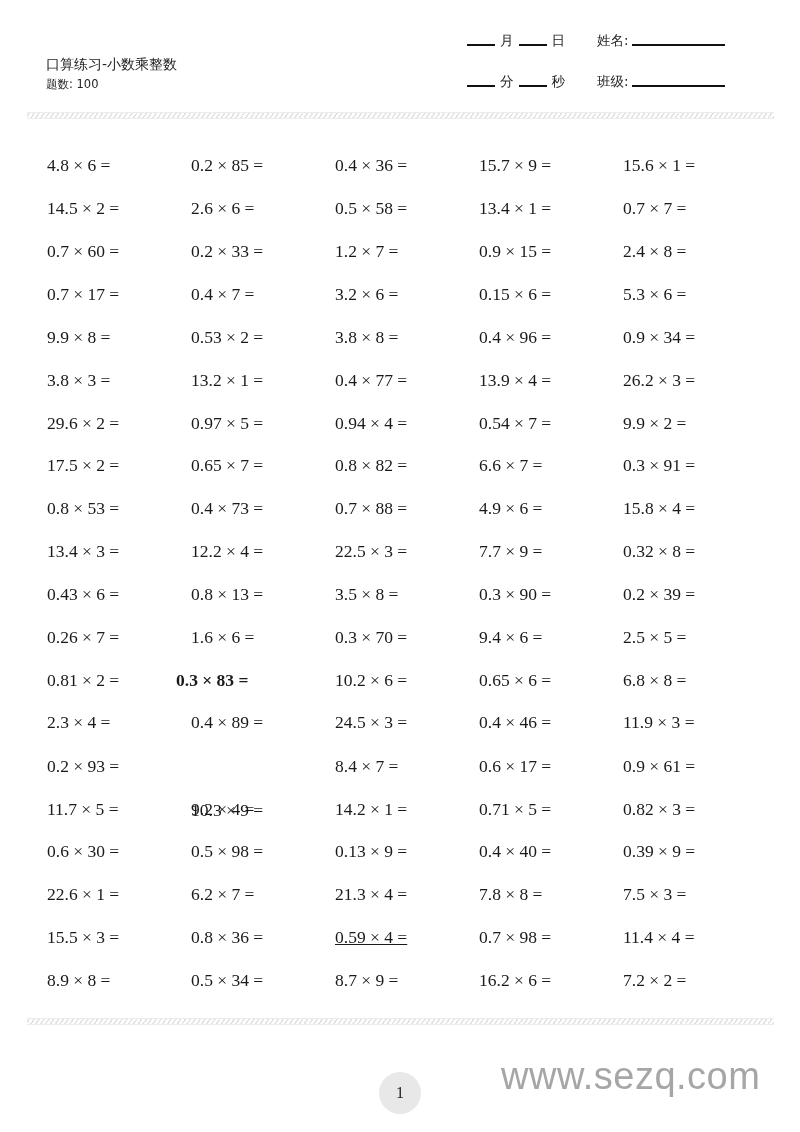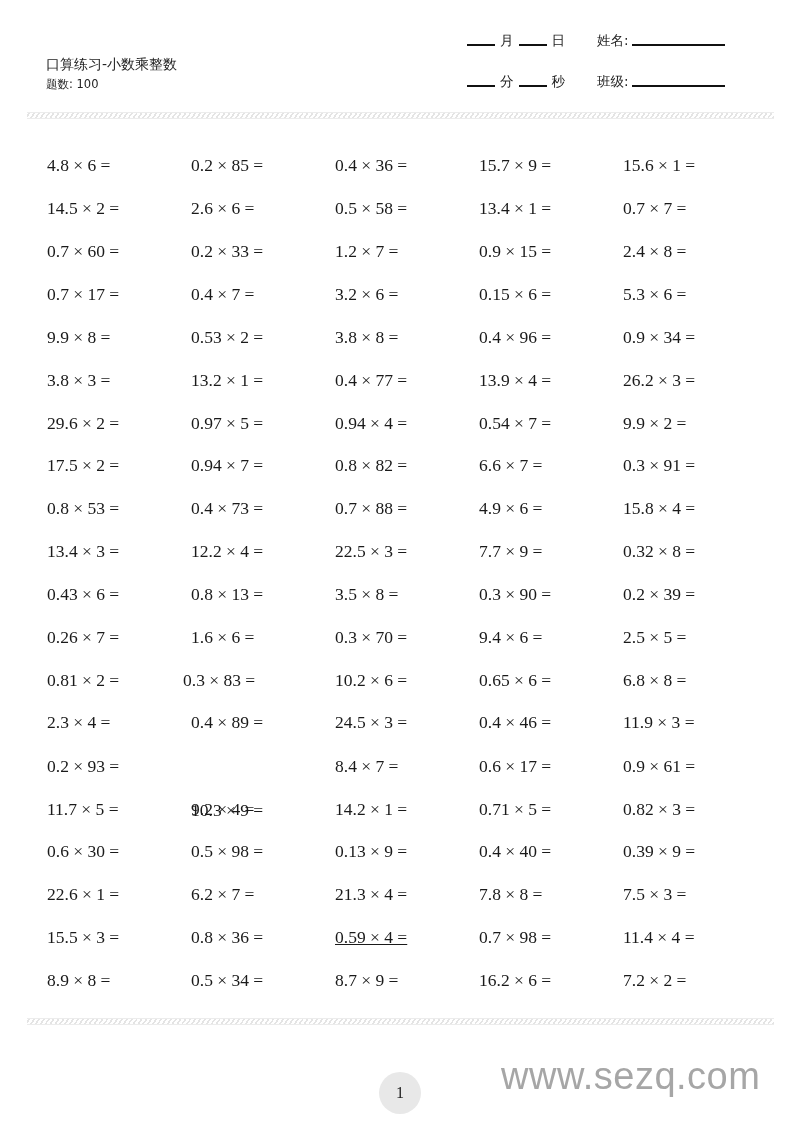--- a/index.html
+++ b/index.html
@@ -208,21 +208,21 @@
   </div>
   <div class="prob-row" style="top:258px;">
     <span class="prob" style="left:0px;">29.6 × 2 =</span>
     <span class="prob" style="left:144px;">0.97 × 5 =</span>
     <span class="prob" style="left:288px;">0.94 × 4 =</span>
     <span class="prob" style="left:432px;">0.54 × 7 =</span>
     <span class="prob" style="left:576px;">9.9 × 2 =</span>
   </div>
   <div class="prob-row" style="top:300px;">
     <span class="prob" style="left:0px;">17.5 × 2 =</span>
-    <span class="prob" style="left:144px;">0.94 × 7 =</span>
+    <span class="prob" style="left:144px;">0.65 × 7 =</span>
     <span class="prob" style="left:288px;">0.8 × 82 =</span>
     <span class="prob" style="left:432px;">6.6 × 7 =</span>
     <span class="prob" style="left:576px;">0.3 × 91 =</span>
   </div>
   <div class="prob-row" style="top:343px;">
     <span class="prob" style="left:0px;">0.8 × 53 =</span>
     <span class="prob" style="left:144px;">0.4 × 73 =</span>
     <span class="prob" style="left:288px;">0.7 × 88 =</span>
     <span class="prob" style="left:432px;">4.9 × 6 =</span>
     <span class="prob" style="left:576px;">15.8 × 4 =</span>
@@ -243,21 +243,21 @@
   </div>
   <div class="prob-row" style="top:472px;">
     <span class="prob" style="left:0px;">0.26 × 7 =</span>
     <span class="prob" style="left:144px;">1.6 × 6 =</span>
     <span class="prob" style="left:288px;">0.3 × 70 =</span>
     <span class="prob" style="left:432px;">9.4 × 6 =</span>
     <span class="prob" style="left:576px;">2.5 × 5 =</span>
   </div>
   <div class="prob-row" style="top:515px;">
     <span class="prob" style="left:0px;">0.81 × 2 =</span>
-    <span class="prob" style="left:136px;">0.3 × 83 =</span>
+    <span class="prob" style="left:129px;font-weight:bold;">0.3 × 83 =</span>
     <span class="prob" style="left:288px;">10.2 × 6 =</span>
     <span class="prob" style="left:432px;">0.65 × 6 =</span>
     <span class="prob" style="left:576px;">6.8 × 8 =</span>
   </div>
   <div class="prob-row" style="top:557px;">
     <span class="prob" style="left:0px;">2.3 × 4 =</span>
     <span class="prob" style="left:144px;">0.4 × 89 =</span>
     <span class="prob" style="left:288px;">24.5 × 3 =</span>
     <span class="prob" style="left:432px;">0.4 × 46 =</span>
     <span class="prob" style="left:576px;">11.9 × 3 =</span>

